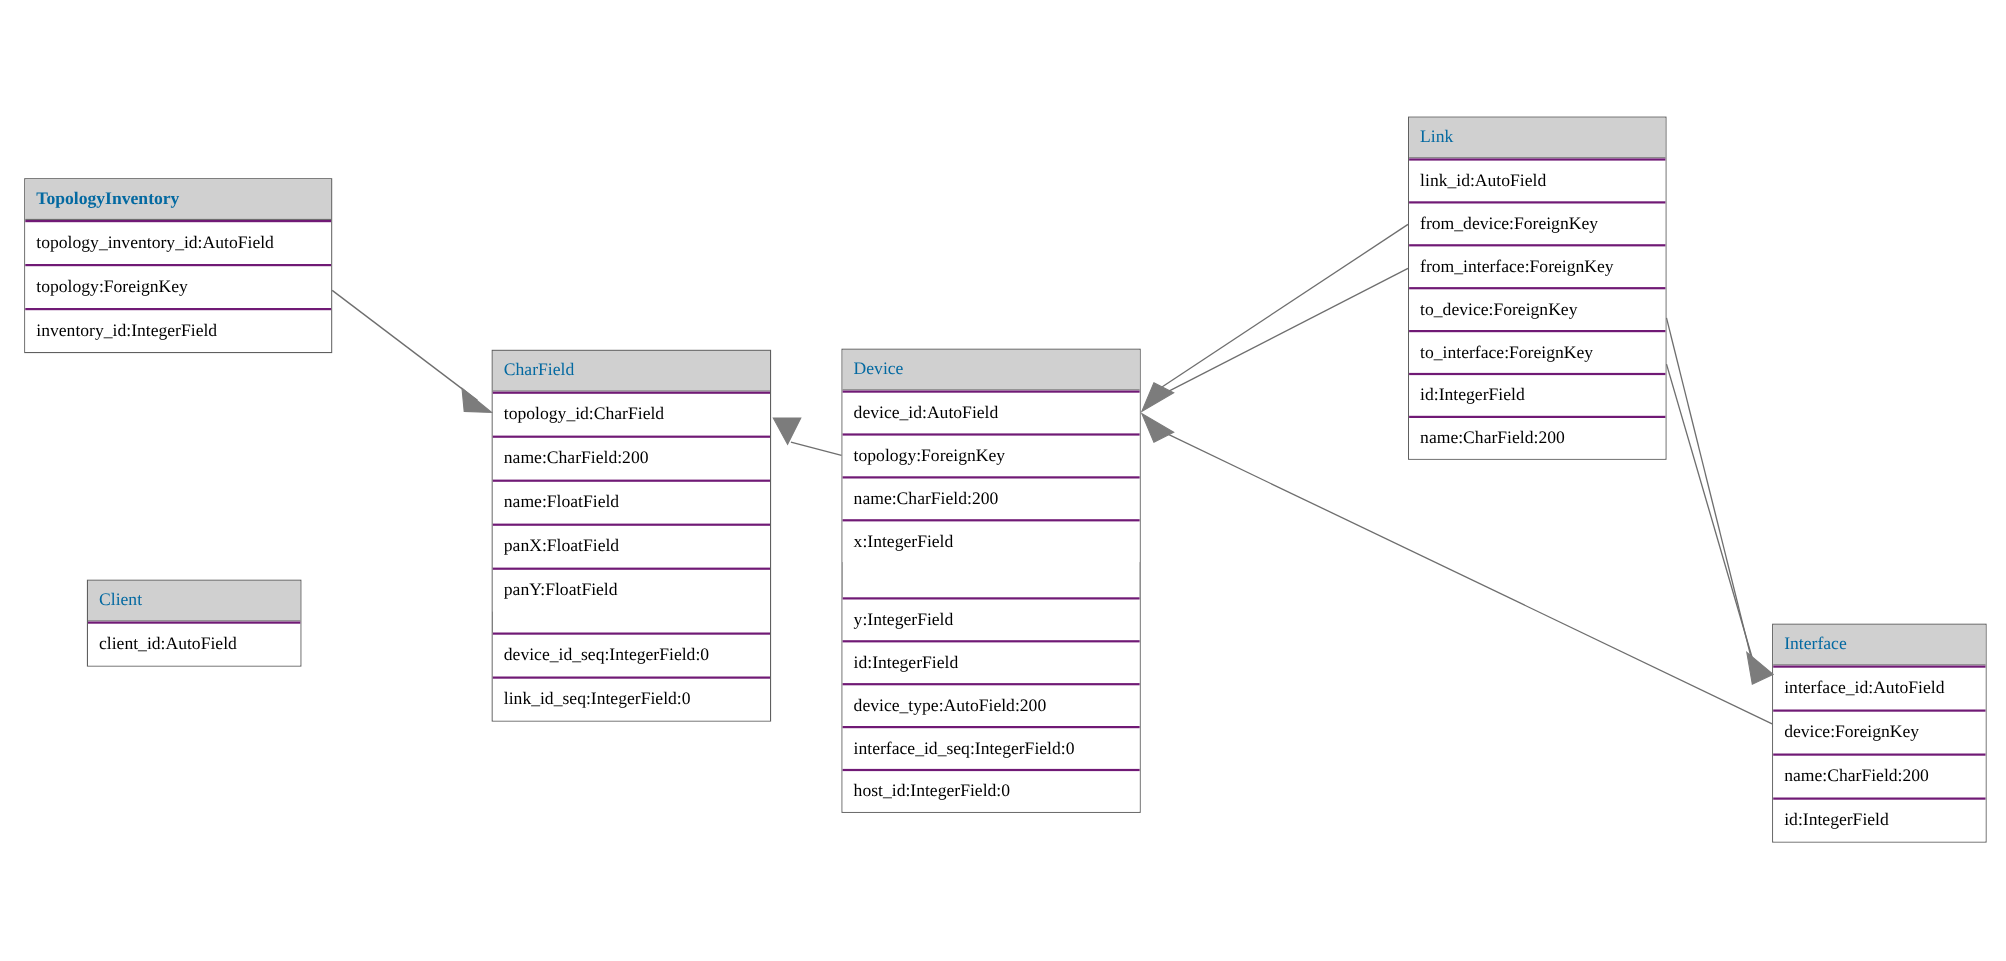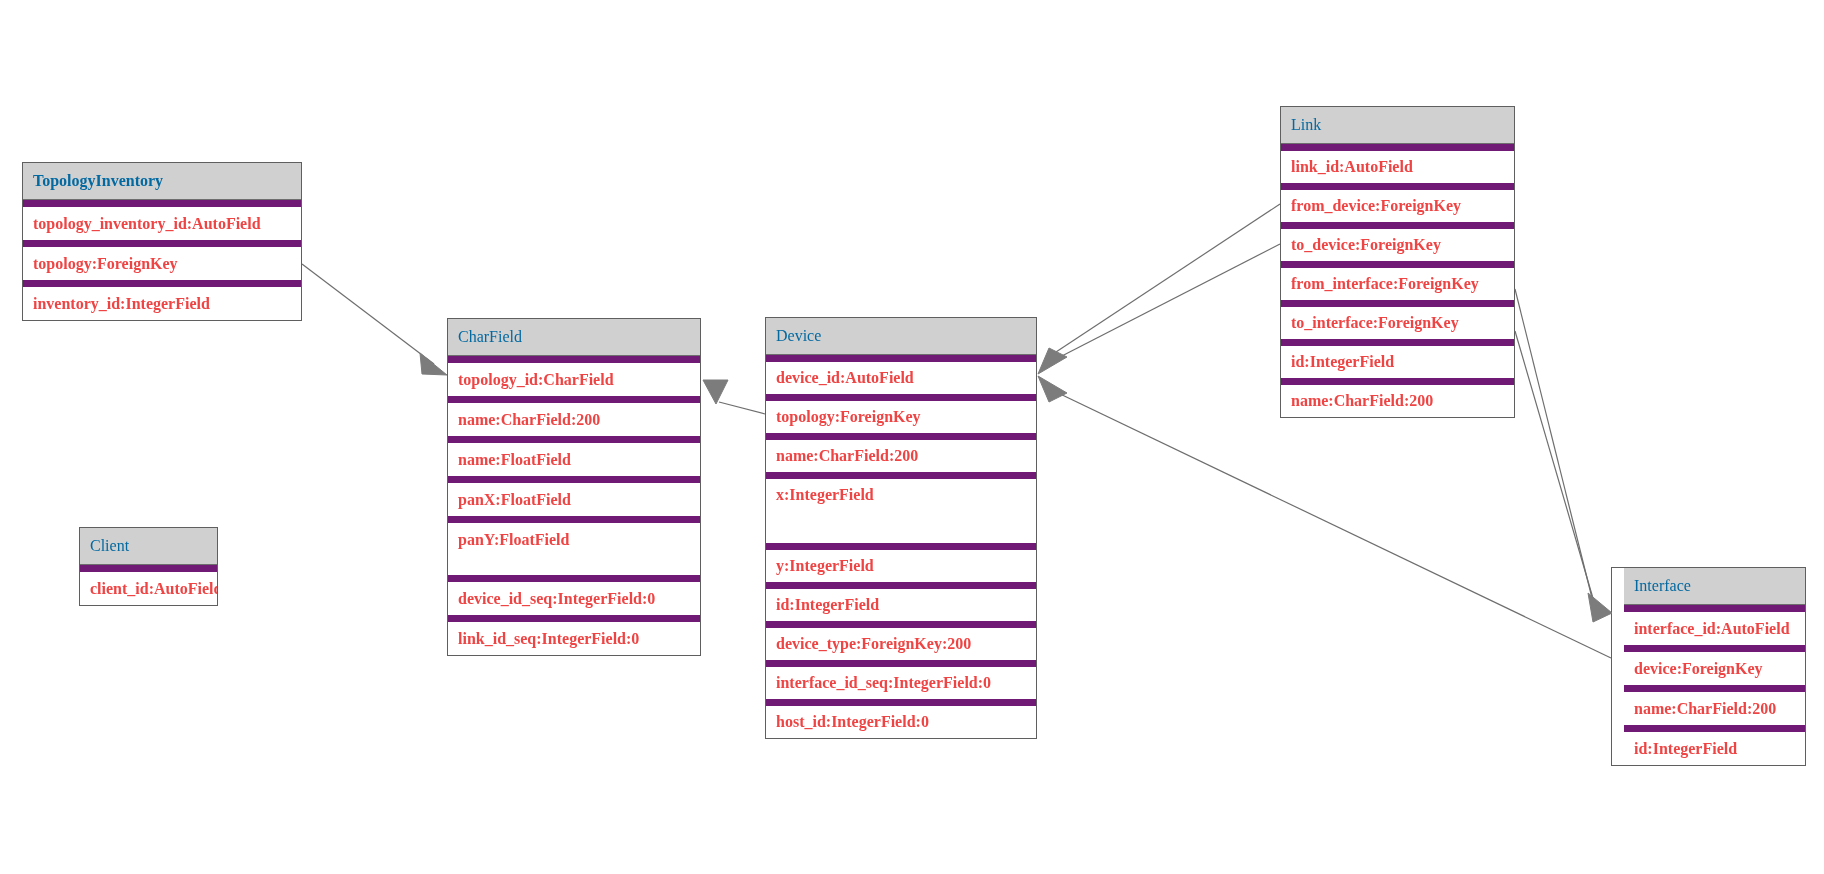--- a/index.html
+++ b/index.html
@@ -28,31 +28,30 @@
     box-sizing: border-box;
     color: #0369a1;
     font-size: 16px;
     padding-left: 10px;
     white-space: nowrap;
     overflow: hidden;
     display: flex;
     align-items: center;
   }
   .entity-row {
-    border-top: 7px solid #701a75;
+    border-top: 2px solid #701a75;
     box-sizing: border-box;
-    color: #ef4444;
+    color: #000000;
     font-size: 16px;
     padding-left: 10px;
     white-space: nowrap;
     overflow: hidden;
     display: flex;
     align-items: center;
     background: #ffffff;
-    font-weight: bold;
   }
   .entity-row:first-of-type {
     border-top: none;
   }
   #connector-layer {
     position: absolute;
     left: 0;
     top: 0;
     z-index: 5;
     pointer-events: none;
@@ -85,46 +84,46 @@
     <div class="entity" style="left: 447px; top: 318px; width: 254px;">
       <div class="entity-header" style="height: 37px;">CharField</div>
       <div class="entity-row" style="height: 40px;">topology_id:CharField</div>
       <div class="entity-row" style="height: 40px;">name:CharField:200</div>
       <div class="entity-row" style="height: 40px;">name:FloatField</div>
       <div class="entity-row" style="height: 40px;">panX:FloatField</div>
       <div class="entity-row" style="height: 40px;">panY:FloatField</div>
       <div class="entity-row" style="height: 40px; margin-top: 19px;">device_id_seq:IntegerField:0</div>
       <div class="entity-row" style="height: 40px;">link_id_seq:IntegerField:0</div>
     </div>
-    <div class="entity" style="left: 79px; top: 527px; width: 139px;">
+    <div class="entity" style="left: 79px; top: 527px; width: 195px;">
       <div class="entity-header" style="height: 37px;">Client</div>
       <div class="entity-row" style="height: 40px;">client_id:AutoField</div>
     </div>
     <div class="entity" style="left: 765px; top: 317px; width: 272px;">
       <div class="entity-header" style="height: 37px;">Device</div>
       <div class="entity-row" style="height: 39px;">device_id:AutoField</div>
       <div class="entity-row" style="height: 39px;">topology:ForeignKey</div>
       <div class="entity-row" style="height: 39px;">name:CharField:200</div>
       <div class="entity-row" style="height: 39px;">x:IntegerField</div>
       <div class="entity-row" style="height: 39px; margin-top: 32px;">y:IntegerField</div>
       <div class="entity-row" style="height: 39px;">id:IntegerField</div>
-      <div class="entity-row" style="height: 39px;">device_type:ForeignKey:200</div>
+      <div class="entity-row" style="height: 39px;">device_type:AutoField:200</div>
       <div class="entity-row" style="height: 39px;">interface_id_seq:IntegerField:0</div>
       <div class="entity-row" style="height: 39px;">host_id:IntegerField:0</div>
     </div>
     <div class="entity" style="left: 1280px; top: 106px; width: 235px;">
       <div class="entity-header" style="height: 37px;">Link</div>
       <div class="entity-row" style="height: 39px;">link_id:AutoField</div>
       <div class="entity-row" style="height: 39px;">from_device:ForeignKey</div>
+      <div class="entity-row" style="height: 39px;">from_interface:ForeignKey</div>
       <div class="entity-row" style="height: 39px;">to_device:ForeignKey</div>
-      <div class="entity-row" style="height: 39px;">from_interface:ForeignKey</div>
       <div class="entity-row" style="height: 39px;">to_interface:ForeignKey</div>
       <div class="entity-row" style="height: 39px;">id:IntegerField</div>
       <div class="entity-row" style="height: 39px;">name:CharField:200</div>
     </div>
-    <div class="entity" style="left: 1611px; top: 567px; width: 195px; padding-left: 12px;">
+    <div class="entity" style="left: 1611px; top: 567px; width: 195px;">
       <div class="entity-header" style="height: 37px;">Interface</div>
       <div class="entity-row" style="height: 40px;">interface_id:AutoField</div>
       <div class="entity-row" style="height: 40px;">device:ForeignKey</div>
       <div class="entity-row" style="height: 40px;">name:CharField:200</div>
       <div class="entity-row" style="height: 40px;">id:IntegerField</div>
     </div>
   </div>
 
 </body></html>

